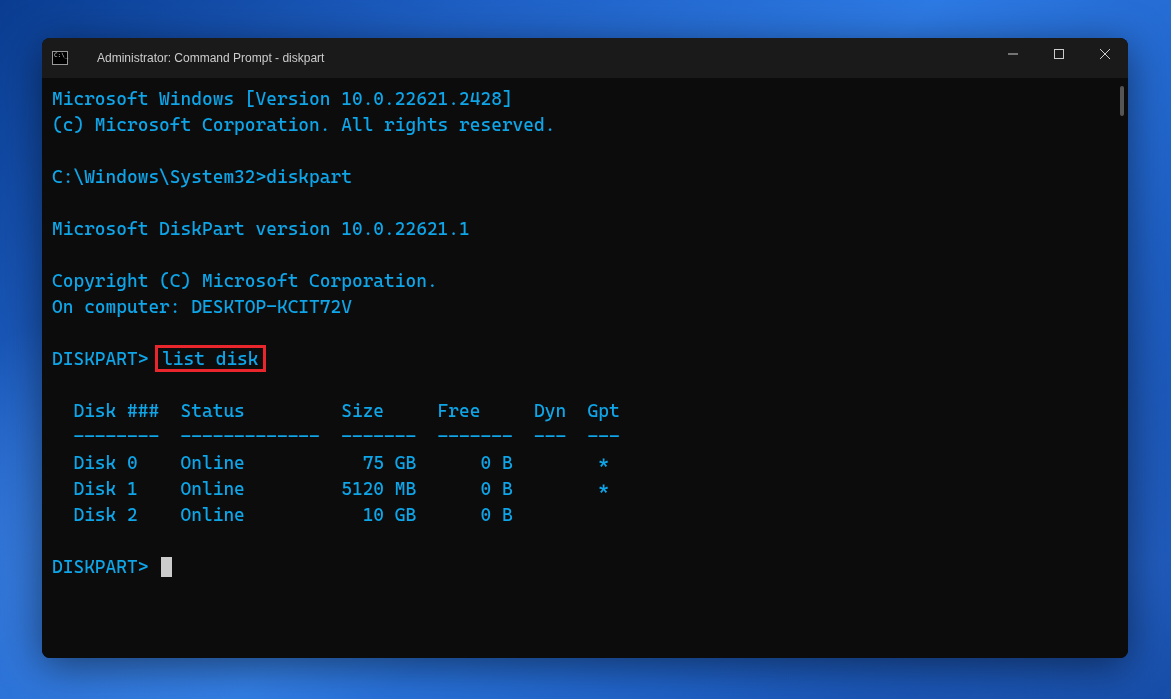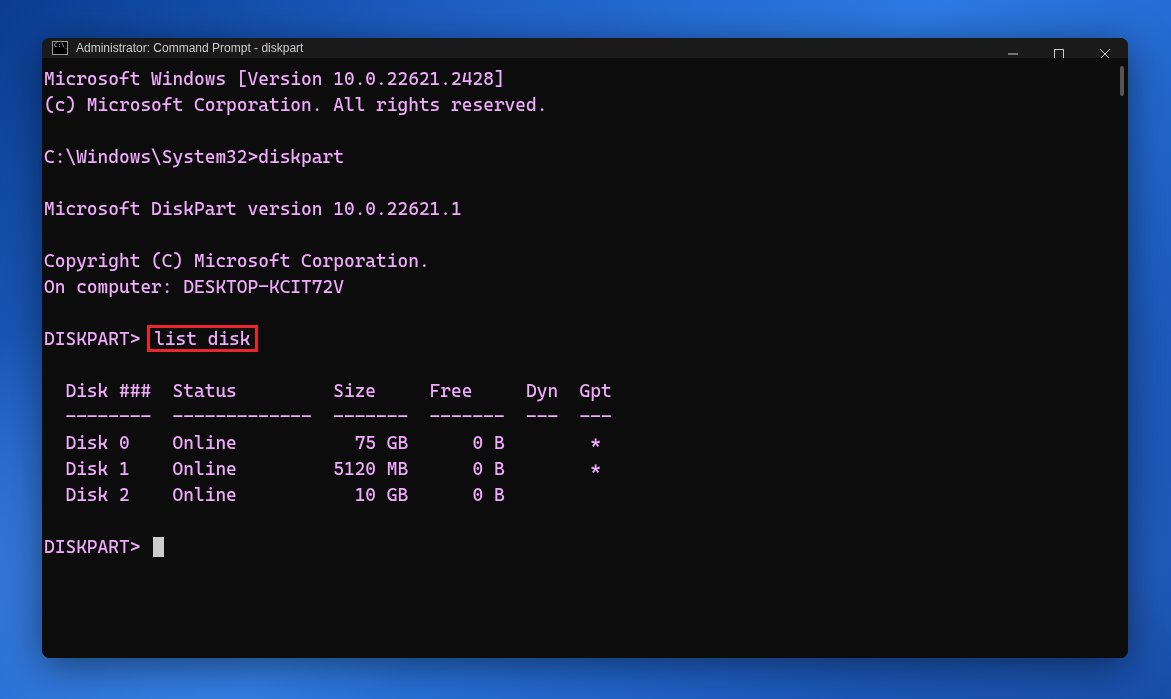--- a/index.html
+++ b/index.html
@@ -28,28 +28,29 @@
       width: 1086px;
       height: 620px;
       background: #0c0c0c;
       border-radius: 8px;
       box-shadow: 0 8px 40px rgba(0,0,0,0.5);
       overflow: hidden;
       display: flex;
       flex-direction: column;
     }
     .titlebar {
-      height: 20px;
+      height: 40px;
       background: #1a1a1a;
       display: flex;
       align-items: center;
       padding-left: 10px;
       color: #cccccc;
       font-size: 12px;
       position: relative;
+      gap: 21px;
     }
     .titlebar-icon {
       width: 16px;
       height: 14px;
       margin-right: 8px;
       border: 1px solid #999;
       background: #000;
       position: relative;
     }
     .titlebar-icon::before {
@@ -74,25 +75,25 @@
       display: flex;
       align-items: center;
       justify-content: center;
       color: #cccccc;
       font-size: 10px;
       cursor: pointer;
     }
     .terminal {
       flex: 1;
       background: #0c0c0c;
-      color: #f0abfc;
+      color: #0ea5e9;
       font-family: "Cascadia Mono", "Consolas", monospace;
       font-size: 18.3px;
       line-height: 26px;
-      padding: 8px 2px;
+      padding: 8px 10px;
       white-space: pre;
       overflow: hidden;
       position: relative;
     }
     .scrollbar-hint {
       position: absolute;
       right: 4px;
       top: 8px;
       width: 4px;
       height: 30px;

